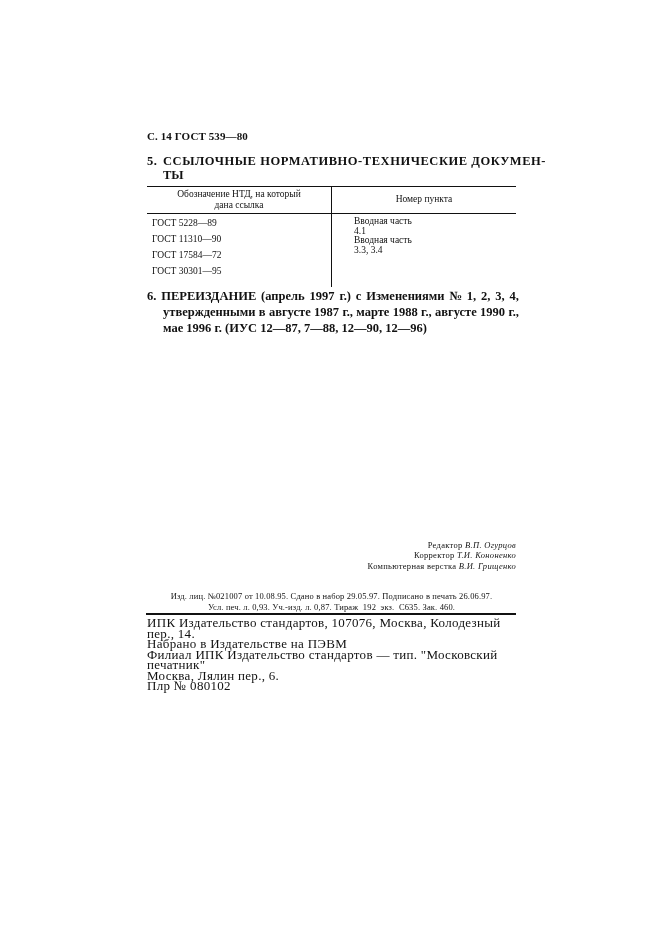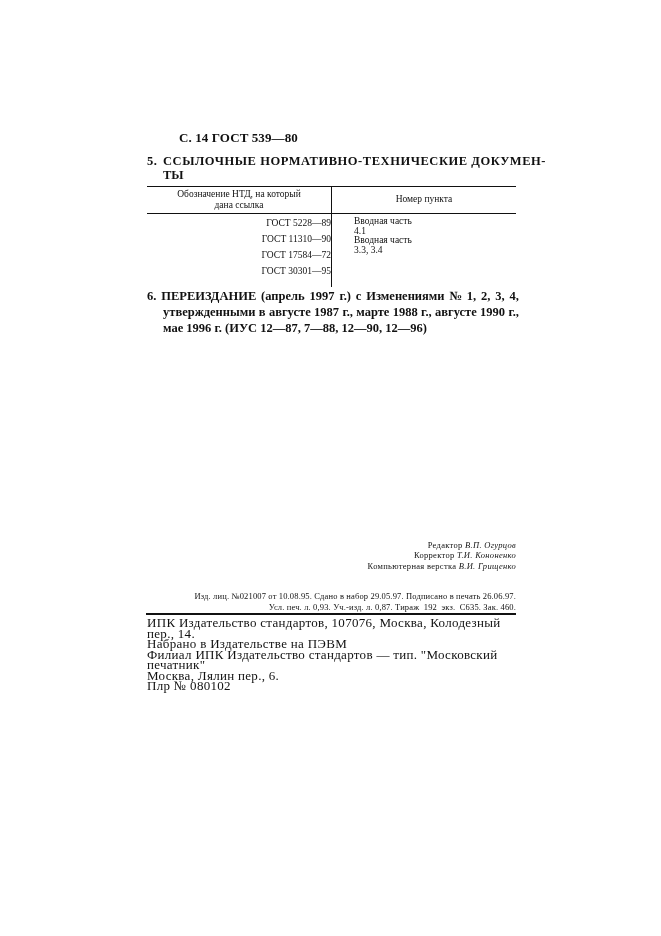--- a/index.html
+++ b/index.html
@@ -2,54 +2,54 @@
 <html><head>
 <meta charset="utf-8">
 <style>
   html, body { margin: 0; padding: 0; background: #ffffff; }
   body {
     width: 661px; height: 936px; position: relative; overflow: hidden;
     font-family: "Liberation Serif", "DejaVu Serif", serif; color: #111;
   }
   .abs { position: absolute; }
   .page-header {
-    left: 147px; top: 130px; font-weight: bold; font-size: 13px; letter-spacing: 0.1px; margin-left: 32px;
+    left: 147px; top: 130px; font-weight: bold; font-size: 11px; letter-spacing: 0.1px;
   }
   .section-title {
     left: 147px; top: 154px; width: 372px; font-weight: bold; font-size: 12.5px; line-height: 14px;
   }
   .section-title .num { display: inline-block; width: 16px; }
   .section-title .line1 { letter-spacing: 0.55px; white-space: nowrap; }
   .section-title .line2 { padding-left: 16px; }
 
   .ref-table {
     left: 147px; top: 186px; width: 369px; border-collapse: collapse;
     font-size: 9.5px;
   }
   .ref-table .hrow { border-top: 1.5px solid #111; border-bottom: 1.5px solid #111; }
   .ref-table th { font-weight: normal; text-align: center; line-height: 10.5px; padding: 2px 0 3px 0; height: 21px; }
   .ref-table th.c1 { width: 184px; border-right: 1.5px solid #111; }
-  .ref-table td.c1 { border-right: 1.5px solid #111; vertical-align: top; padding: 4px 0 5px 5px; text-align: right; }
+  .ref-table td.c1 { border-right: 1.5px solid #111; vertical-align: top; padding: 4px 0 5px 5px; }
   .ref-table td.c2 { vertical-align: top; padding: 3px 0 0 22px; }
   .gost-item { height: 16px; line-height: 11px; }
   .clause-item { line-height: 9.5px; }
 
   .reissue {
     left: 147px; top: 288px; width: 372px; font-weight: bold; font-size: 12.5px; line-height: 16px;
   }
   .reissue .l { white-space: nowrap; }
   .reissue .indent { padding-left: 16px; }
   .reissue .just { display: flex; justify-content: space-between; }
 
   .credits {
     left: 147px; top: 540px; width: 369px; text-align: right; font-size: 8.5px; line-height: 10.3px; letter-spacing: 0.3px;
   }
   .credits i { font-style: italic; }
   .pubinfo {
-    left: 147px; top: 591px; width: 369px; text-align: right; font-size: 8.5px; line-height: 10.5px; letter-spacing: 0.15px;
+    left: 147px; top: 591px; width: 369px; text-align: center; font-size: 8.5px; line-height: 10.5px; letter-spacing: 0.15px;
   }
   .rule { left: 146px; top: 613px; width: 370px; height: 2px; background: #111; }
   .printer {
     left: 147px; top: 618px; width: 369px; text-align: left; font-size: 13px; line-height: 10.5px; letter-spacing: 0.3px;
   }
 </style>
 </head>
 <body>
 
 <div class="abs page-header">С. 14 ГОСТ 539—80</div>

